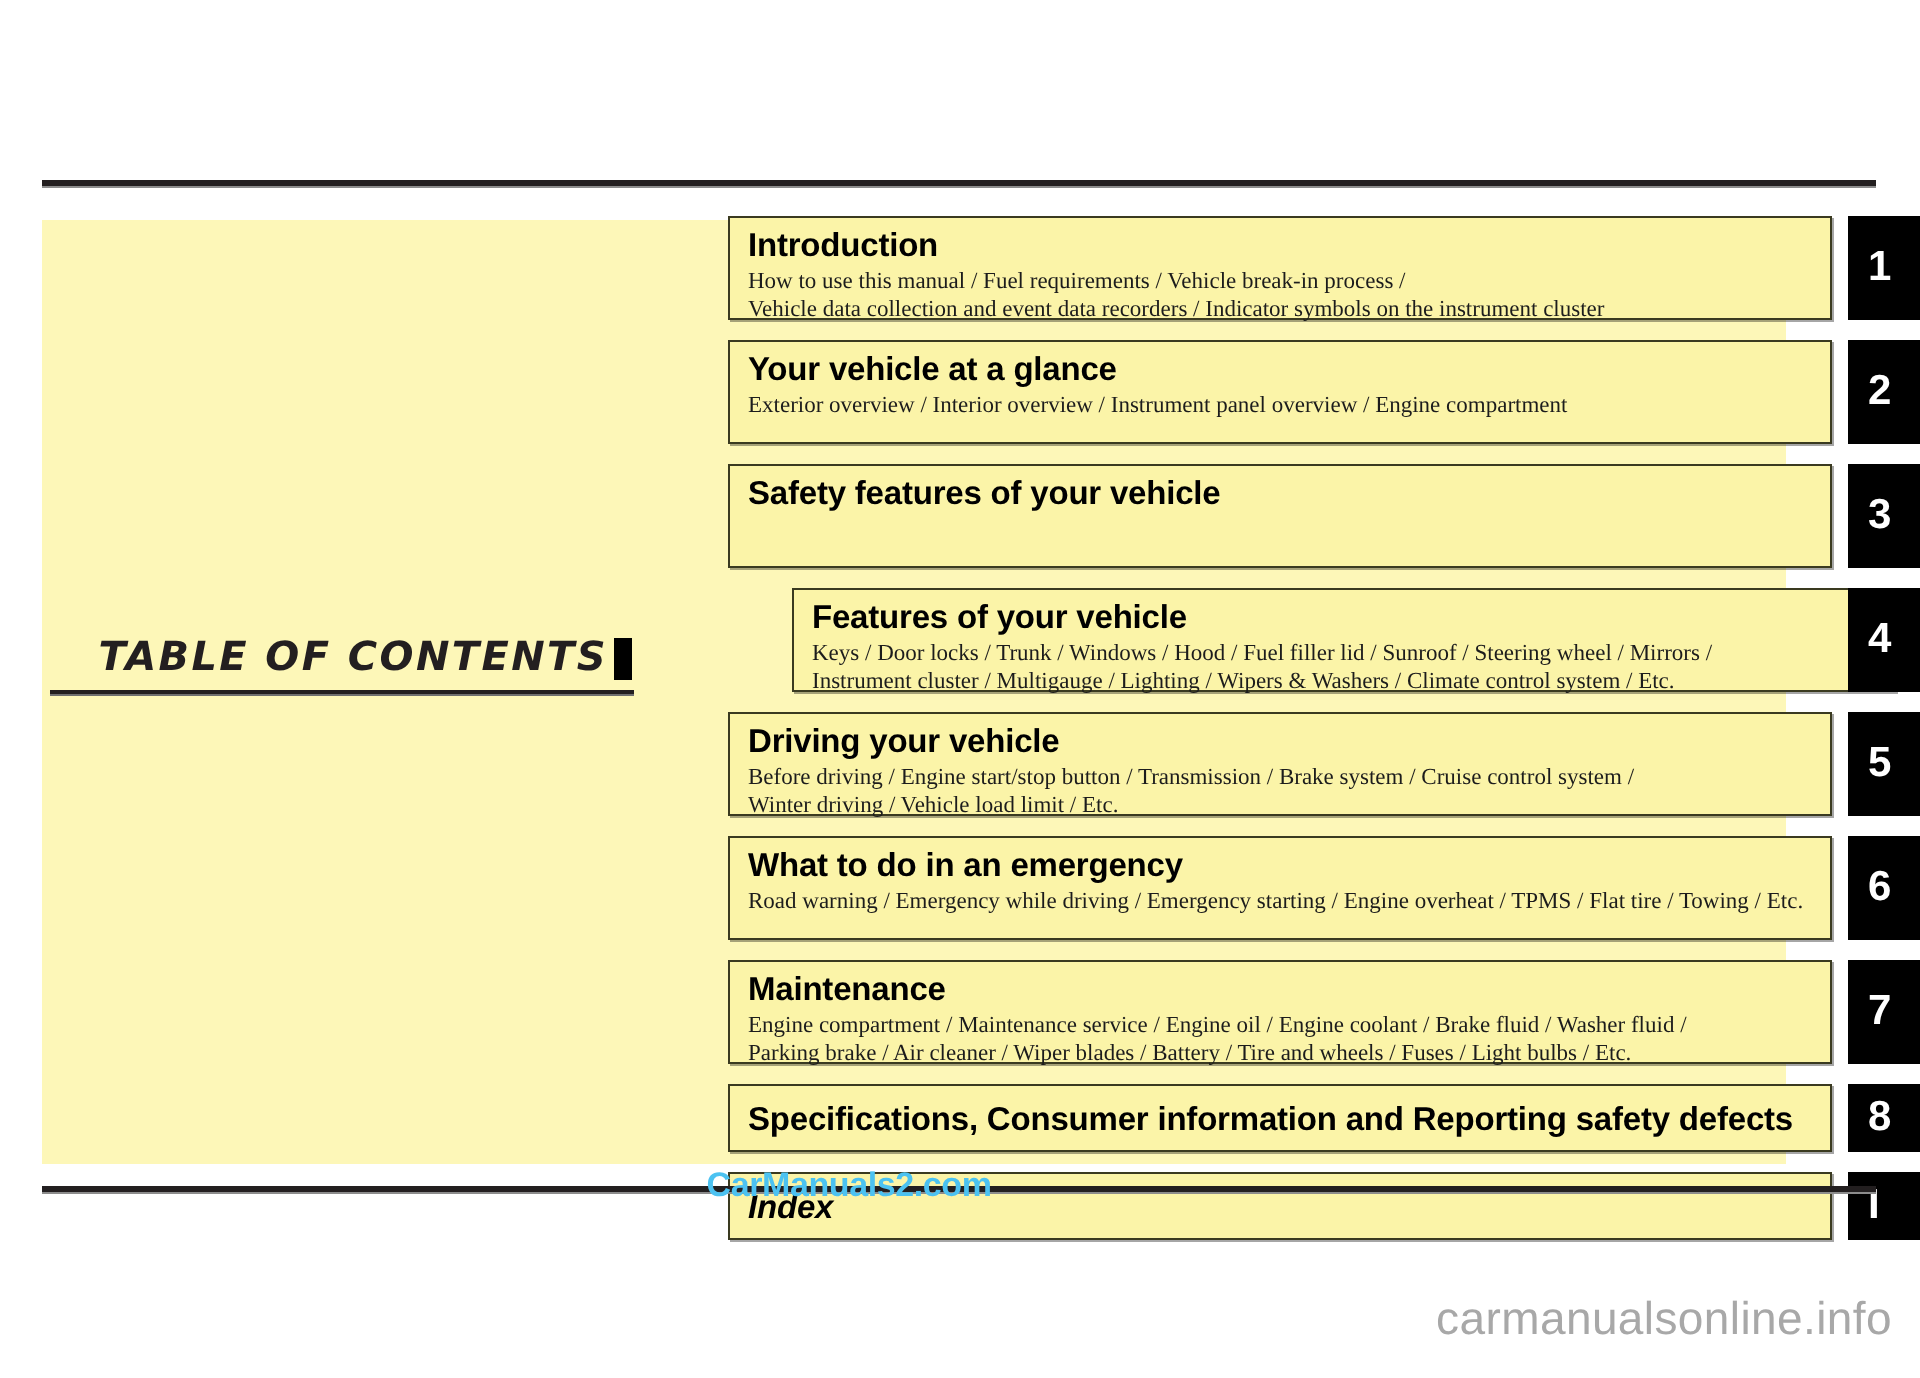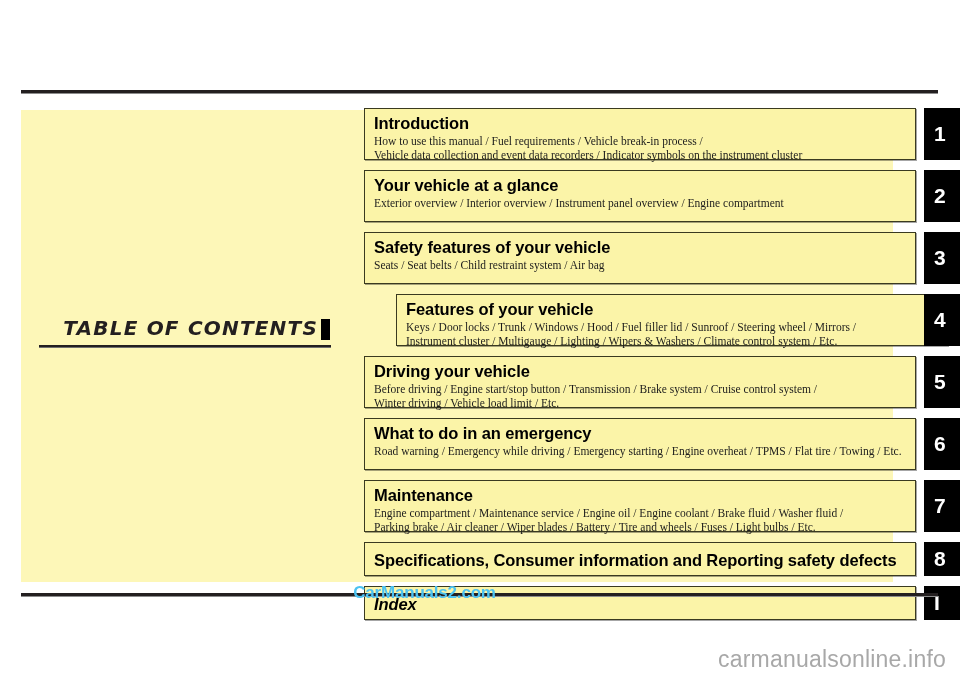--- a/index.html
+++ b/index.html
@@ -34,21 +34,21 @@
     left: 21px;
     top: 110px;
     width: 872px;
     height: 472px;
     background: #fdf7b8;
   }
 
   
   .toc-title-block {
     position: absolute;
-    left: 40px;
+    left: 26px;
     top: 318px;
     width: 290px;
   }
   .toc-title {
     font-family: "DejaVu Sans", sans-serif;
     font-style: italic;
     font-weight: 700;
     font-size: 20px;
     letter-spacing: 1.2px;
     color: #231f20;
@@ -183,23 +183,20 @@
         <div class="section-heading">Your vehicle at a glance</div>
         <div class="section-sub">
           <div>Exterior overview / Interior overview / Instrument panel overview / Engine compartment</div>
         </div>
       </div>
       <div class="tab" style="height: 52px;">2</div>
     </div>
     <div class="section-row">
       <div class="section-box" style="height: 52px;">
         <div class="section-heading">Safety features of your vehicle</div>
-        <div class="section-sub">
-          <div>Seats / Seat belts / Child restraint system / Air bag</div>
-        </div>
       </div>
       <div class="tab" style="height: 52px;">3</div>
     </div>
     <div class="section-row">
       <div class="section-box" style="height: 52px; margin-left: 32px;">
         <div class="section-heading">Features of your vehicle</div>
         <div class="section-sub">
           <div>Keys / Door locks / Trunk / Windows / Hood / Fuel filler lid / Sunroof / Steering wheel / Mirrors /</div>
           <div>Instrument cluster / Multigauge / Lighting / Wipers &amp; Washers / Climate control system / Etc.</div>
         </div>

